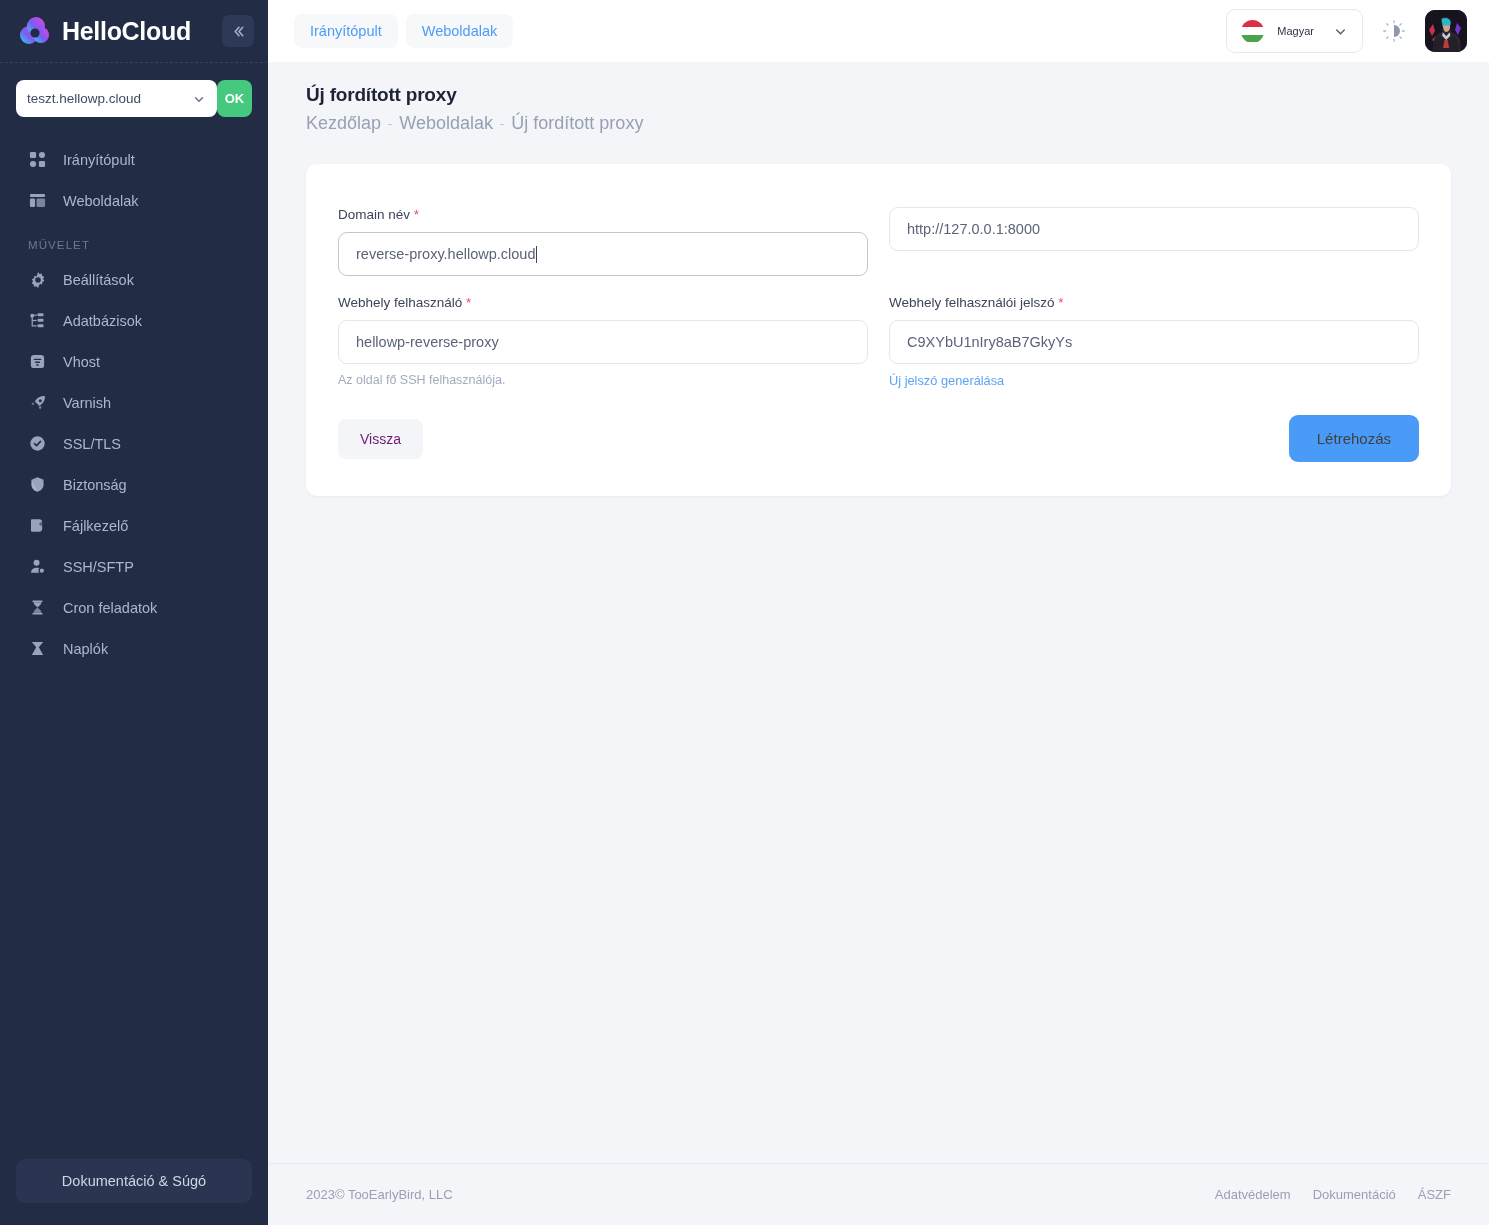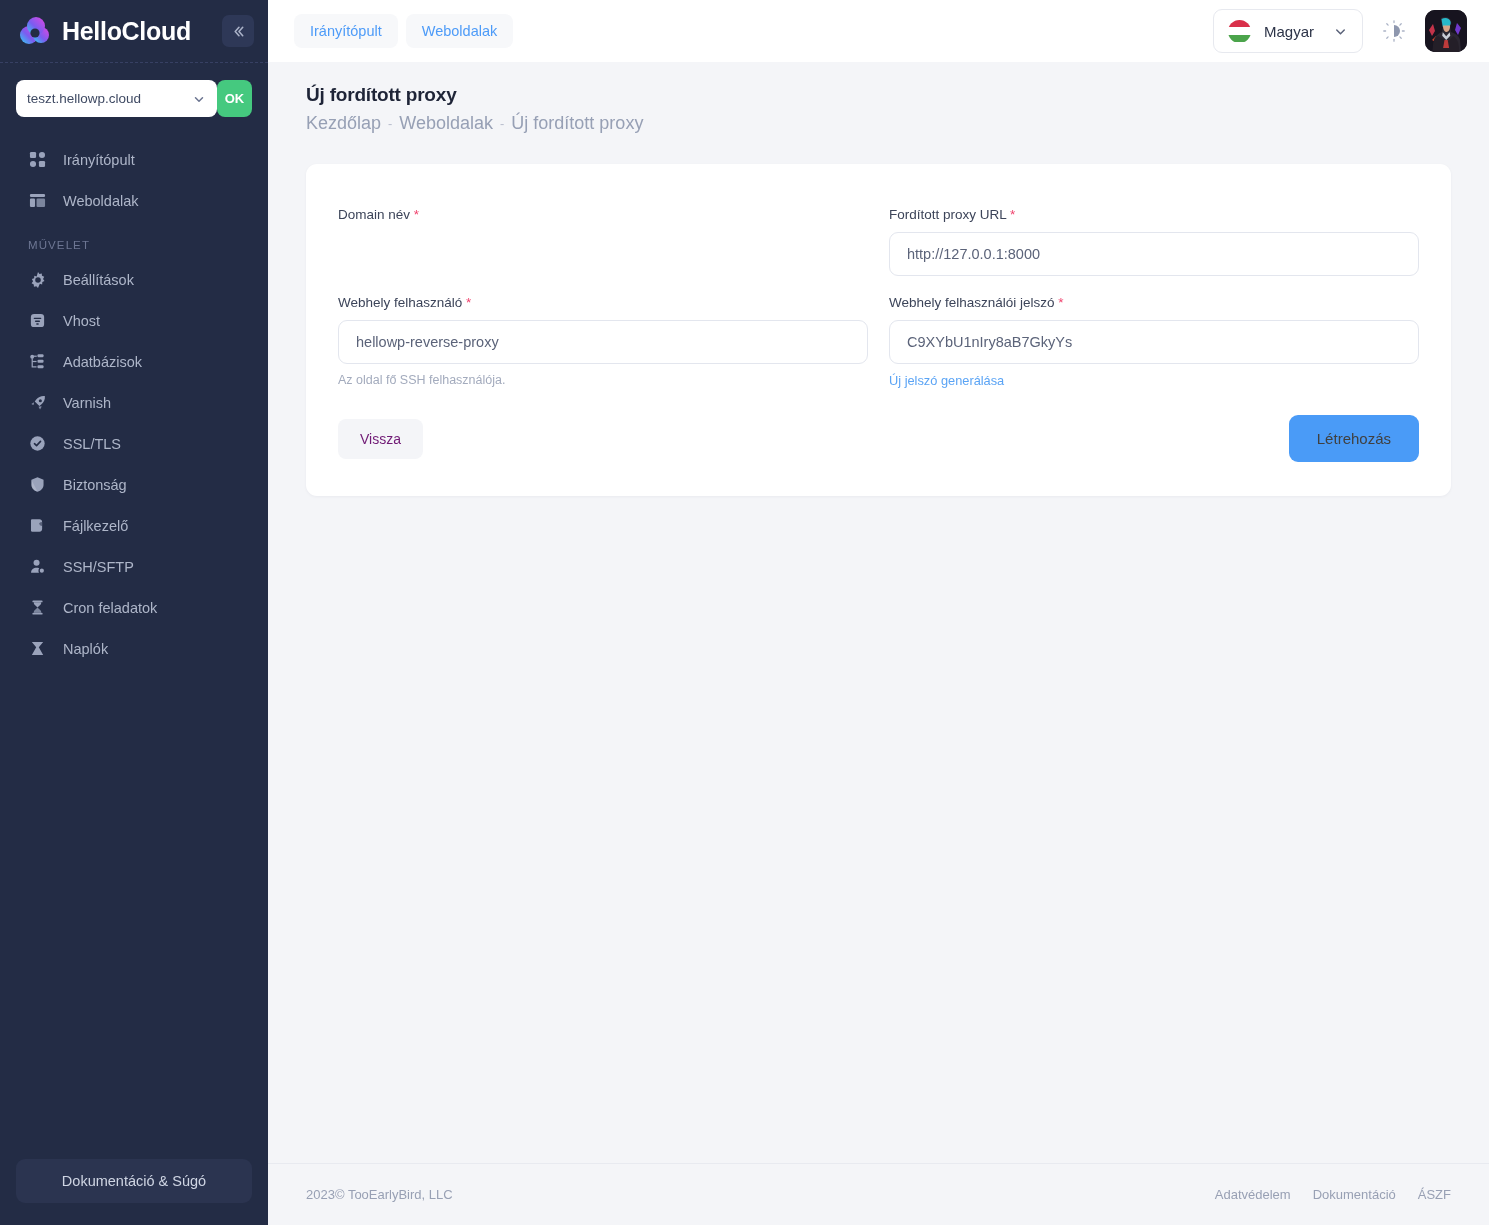--- a/index.html
+++ b/index.html
@@ -95,21 +95,21 @@
     padding: 0 14px 0 14px; cursor: pointer; background: #fff;
   }
   .flag-hu {
     width: 23px; height: 23px; border-radius: 50%; overflow: hidden;
     display: flex; flex-direction: column; flex: 0 0 23px;
   }
   .flag-hu i { display:block; height: 33.34%; width: 100%; }
   .flag-hu .r { background: #d9304a; }
   .flag-hu .w { background: #ffffff; }
   .flag-hu .g { background: #4ba44b; }
-  .lang-label { font-size: 15px; color: #2d3448; font-weight: 500; }
+  .lang-label { font-size: 11px; color: #2d3448; font-weight: 500; }
   .lang-caret { color: #5a6279; display:flex; margin-left: 6px; }
   .theme-toggle { width: 26px; height: 26px; cursor: pointer; display:flex; align-items:center; justify-content:center; }
   .avatar {
     width: 42px; height: 42px; border-radius: 10px; overflow: hidden;
     background: #17141f; position: relative; cursor: pointer; flex: 0 0 42px;
   }
 
   .page-head { padding: 22px 38px 0 38px; }
   .page-title { font-size: 19px; font-weight: bold; color: #1e2437; letter-spacing: -0.2px;}
   .crumbs { display: flex; align-items: center; gap: 7px; margin-top: 7px; }
@@ -242,42 +242,42 @@
             <path d="M10 1.2l1.6 2.2 2.6-.7.2 2.7 2.5 1-1.3 2.4 1.6 2.2-2.4 1.2-.2 2.7-2.6-.6L10 18.8l-1.9-1.8-2.6.6-.2-2.7-2.4-1.2 1.6-2.2L3.2 9l2.5-1 .2-2.7 2.6.7z"></path>
             <circle cx="10" cy="10" r="3.1" fill="#232c45"></circle>
           </svg>
         </span>
         <span>Beállítások</span>
       </div>
 
       <div class="nav-item">
         <span class="nav-ico">
           <svg width="17" height="17" viewBox="0 0 18 18" fill="#9aa3bb">
-            <rect x="2" y="2" width="14" height="14" rx="3.4"></rect>
-            <rect x="5" y="6" width="8" height="1.5" rx="0.7" fill="#232c45"></rect>
-            <rect x="6.3" y="9" width="5.4" height="1.5" rx="0.7" fill="#232c45"></rect>
-            <rect x="7.6" y="12" width="2.8" height="1.5" rx="0.7" fill="#232c45"></rect>
-          </svg>
-        </span>
-        <span>Vhost</span>
-      </div>
-
-      <div class="nav-item">
-        <span class="nav-ico">
-          <svg width="17" height="17" viewBox="0 0 18 18" fill="#9aa3bb">
             <circle cx="3.4" cy="4" r="2.1"></circle>
             <rect x="9" y="1.4" width="6.4" height="3.2" rx="1.1"></rect>
             <rect x="9" y="7.2" width="6.4" height="3.2" rx="1.1"></rect>
             <rect x="9" y="13" width="6.4" height="3.2" rx="1.1"></rect>
             <path d="M3.4 5.5v9.3h4.6" stroke="#9aa3bb" stroke-width="1.3" fill="none"></path>
             <path d="M3.4 9h4.6" stroke="#9aa3bb" stroke-width="1.3" fill="none"></path>
             <path d="M4.6 3.4h3.6" stroke="#9aa3bb" stroke-width="1.3" fill="none"></path>
           </svg>
         </span>
         <span>Adatbázisok</span>
+      </div>
+
+      <div class="nav-item">
+        <span class="nav-ico">
+          <svg width="17" height="17" viewBox="0 0 18 18" fill="#9aa3bb">
+            <rect x="2" y="2" width="14" height="14" rx="3.4"></rect>
+            <rect x="5" y="6" width="8" height="1.5" rx="0.7" fill="#232c45"></rect>
+            <rect x="6.3" y="9" width="5.4" height="1.5" rx="0.7" fill="#232c45"></rect>
+            <rect x="7.6" y="12" width="2.8" height="1.5" rx="0.7" fill="#232c45"></rect>
+          </svg>
+        </span>
+        <span>Vhost</span>
       </div>
 
       <div class="nav-item">
         <span class="nav-ico">
           <svg width="18" height="18" viewBox="0 0 20 20" fill="#9aa3bb">
             <path d="M17.6 2.3c-3.7-.5-7.2 1-9.6 3.9L6.4 8.3l5.1 5.1 2.1-1.6c2.9-2.3 4.5-5.8 4-9.5z"></path>
             <path d="M5.6 9.2L2.6 11l2.1 1.2.6-.8z" opacity="0.8"></path>
             <path d="M10.5 14.1l1.8 3 1.8-3.1-.9-.5z" opacity="0.8"></path>
             <circle cx="12.6" cy="7.4" r="1.7" fill="#232c45"></circle>
           </svg>
@@ -426,27 +426,27 @@
     </div>
 
     <section class="card">
 
       <div class="grid2">
         <div class="field">
           <label class="flabel">
             <span>Domain név</span>
             <span class="req">*</span>
           </label>
+          <div class="input-shell focused">
+            <span>reverse-proxy.hellowp.cloud</span>
+              <span class="cursor-bar"></span>
+          </div>
         </div>
 
         <div class="field">
-          <label class="flabel">
-            <span>Fordított proxy URL</span>
-            <span class="req">*</span>
-          </label>
           <div class="input-shell">
             <span>http://127.0.0.1:8000</span>
           </div>
         </div>
       </div>
 
       <div class="grid2 row2">
         <div class="field">
           <label class="flabel">
             <span>Webhely felhasználó</span>

